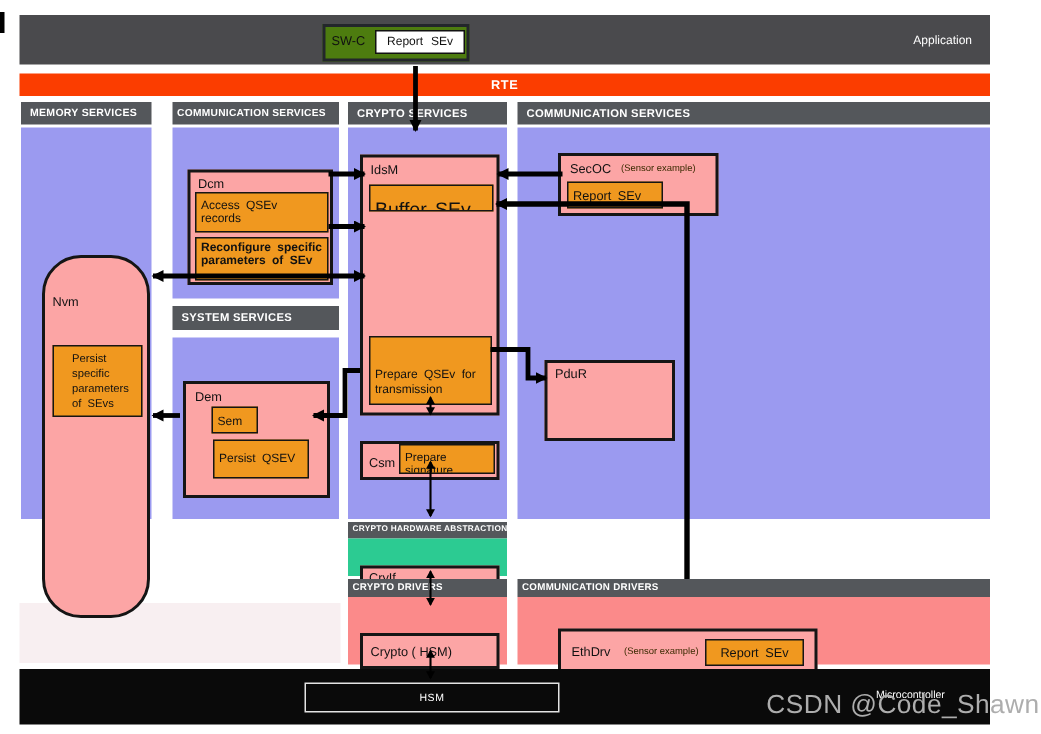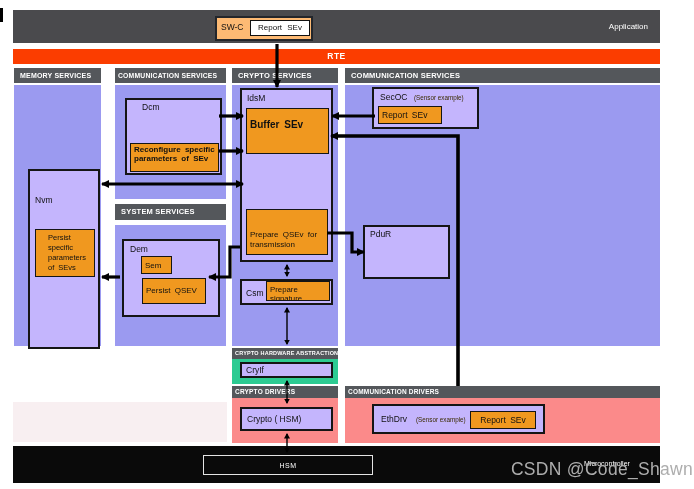--- a/index.html
+++ b/index.html
@@ -3,40 +3,40 @@
 <meta charset="utf-8">
 <style>
   html,body{margin:0;padding:0;background:#fff;}
   .stage{position:relative;width:694px;height:489px;background:#ffffff;overflow:hidden;
          font-family:"Liberation Sans",sans-serif;color:#111;}
   .abs{position:absolute;box-sizing:border-box;}
   .bar-dark{background:#4a4a4d;}
   .hdr{background:#54575b;color:#fff;font-weight:bold;font-size:7.5px;letter-spacing:.2px;
        line-height:15px;padding-left:6px;white-space:nowrap;overflow:hidden;}
   .panel{background:#9b9af0;}
-  .box{background:#c4b5fd;border:2px solid #151515;}
+  .box{background:#fca5a5;border:2px solid #151515;margin-top:15px;}
   .inner{background:#f0981f;border:1.4px solid #151515;font-size:8px;line-height:9px;
          padding:3px 3px;word-spacing:2px;overflow:hidden;}
   .mtitle{position:absolute;font-size:8.5px;word-spacing:2px;white-space:nowrap;}
   .subtle{font-size:6.3px;color:#3a2a00;}
   .rte{background:#fb3d00;color:#fff;font-weight:bold;font-size:8.5px;text-align:center;
        line-height:15px;letter-spacing:.5px;}
   svg.arrows{position:absolute;left:0;top:0;pointer-events:none;z-index:40;}
   .wm{position:absolute;color:#adadad;font-size:17.5px;letter-spacing:.3px;z-index:60;white-space:nowrap;}
 </style>
 </head>
 <body>
 
 <div class="stage">
 
   <div class="abs" style="left:0;top:8px;width:3px;height:14px;background:#000;"></div>
 
   <div class="abs bar-dark" style="left:13px;top:10px;width:647px;height:33px;">
     <div class="abs" style="right:12px;top:0;height:33px;line-height:33px;color:#fff;font-size:8px;">Application</div>
-    <div class="abs" style="left:202px;top:6px;width:98px;height:25px;background:#fdba74;border:2px solid #23262b;">
+    <div class="abs" style="left:202px;top:6px;width:98px;height:25px;background:#4d7c0f;border:2px solid #23262b;">
       <div class="abs" style="left:4px;top:4px;font-size:8.5px;">SW-C</div>
       <div class="abs" style="left:33px;top:2px;width:60px;height:16px;background:#fff;border:1.4px solid #111;
                   font-size:8px;text-align:center;line-height:14px;word-spacing:3px;">Report SEv</div>
     </div>
   </div>
 
   <div class="abs rte" style="left:13px;top:49px;width:647px;height:15px;">RTE</div>
 
   <div class="abs hdr" style="left:14px;top:68px;width:87px;height:15px;font-size:7px;">MEMORY SERVICES</div>
   <div class="abs hdr" style="left:115px;top:68px;width:111px;height:15px;font-size:6.8px;padding-left:3px;">COMMUNICATION SERVICES</div>
@@ -68,33 +68,34 @@
   </div>
 
   <div class="abs" style="left:13px;top:402px;width:214px;height:40px;background:#f8eff1;"></div>
 
   <div class="abs" style="left:13px;top:446px;width:647px;height:37px;background:#0a0a0a;">
     <div class="abs" style="left:190px;top:9px;width:170px;height:20px;border:1.5px solid #e4e4e4;color:#fff;
                 font-size:7px;text-align:center;line-height:19px;letter-spacing:.4px;">HSM</div>
     <div class="abs" style="left:571px;top:14px;color:#fff;font-size:7px;">Microcontroller</div>
   </div>
 
-  <div class="abs box" style="left:28px;top:169px;width:72px;height:180px;">
+  <div class="abs box" style="left:28px;top:155px;width:72px;height:242px;border-radius:26px;">
     <div class="mtitle" style="left:5px;top:24px;">Nvm</div>
     <div class="abs inner" style="left:5px;top:58px;width:60px;height:48px;font-size:7.5px;line-height:10px;padding-left:12px;">Persist specific parameters of SEvs</div>
   </div>
 
   <div class="abs box" style="left:125px;top:98px;width:97px;height:77px;">
-    <div class="mtitle" style="left:15px;top:2px;">Dcm</div>
+    <div class="mtitle" style="left:5px;top:2px;">Dcm</div>
+    <div class="abs inner" style="left:3px;top:13px;width:89px;height:27px;">Access QSEv records</div>
     <div class="abs inner" style="left:3px;top:43px;width:89px;height:29px;line-height:8.6px;padding-top:2px;font-weight:bold;">Reconfigure specific parameters of SEv</div>
   </div>
 
   <div class="abs box" style="left:240px;top:88px;width:93px;height:174px;">
     <div class="mtitle" style="left:5px;top:3px;">IdsM</div>
-    <div class="abs inner" style="left:4px;top:18px;width:83px;height:46px;line-height:26px;font-size:10px;font-weight:bold;">Buffer SEv</div>
+    <div class="abs inner" style="left:4px;top:18px;width:83px;height:18px;line-height:26px;font-size:13px;">Buffer SEv</div>
     <div class="abs inner" style="left:4px;top:119px;width:82px;height:46px;line-height:10px;padding-top:20px;">Prepare QSEv for transmission</div>
   </div>
 
   <div class="abs box" style="left:372px;top:87px;width:107px;height:42px;">
     <div class="mtitle" style="left:6px;top:3px;">SecOC</div>
     <div class="abs subtle" style="left:40px;top:5px;white-space:nowrap;">(Sensor example)</div>
     <div class="abs inner" style="left:4px;top:17px;width:64px;height:18px;line-height:11px;font-size:8.5px;">Report SEv</div>
   </div>
 
   <div class="abs box" style="left:363px;top:225px;width:87px;height:54px;">

